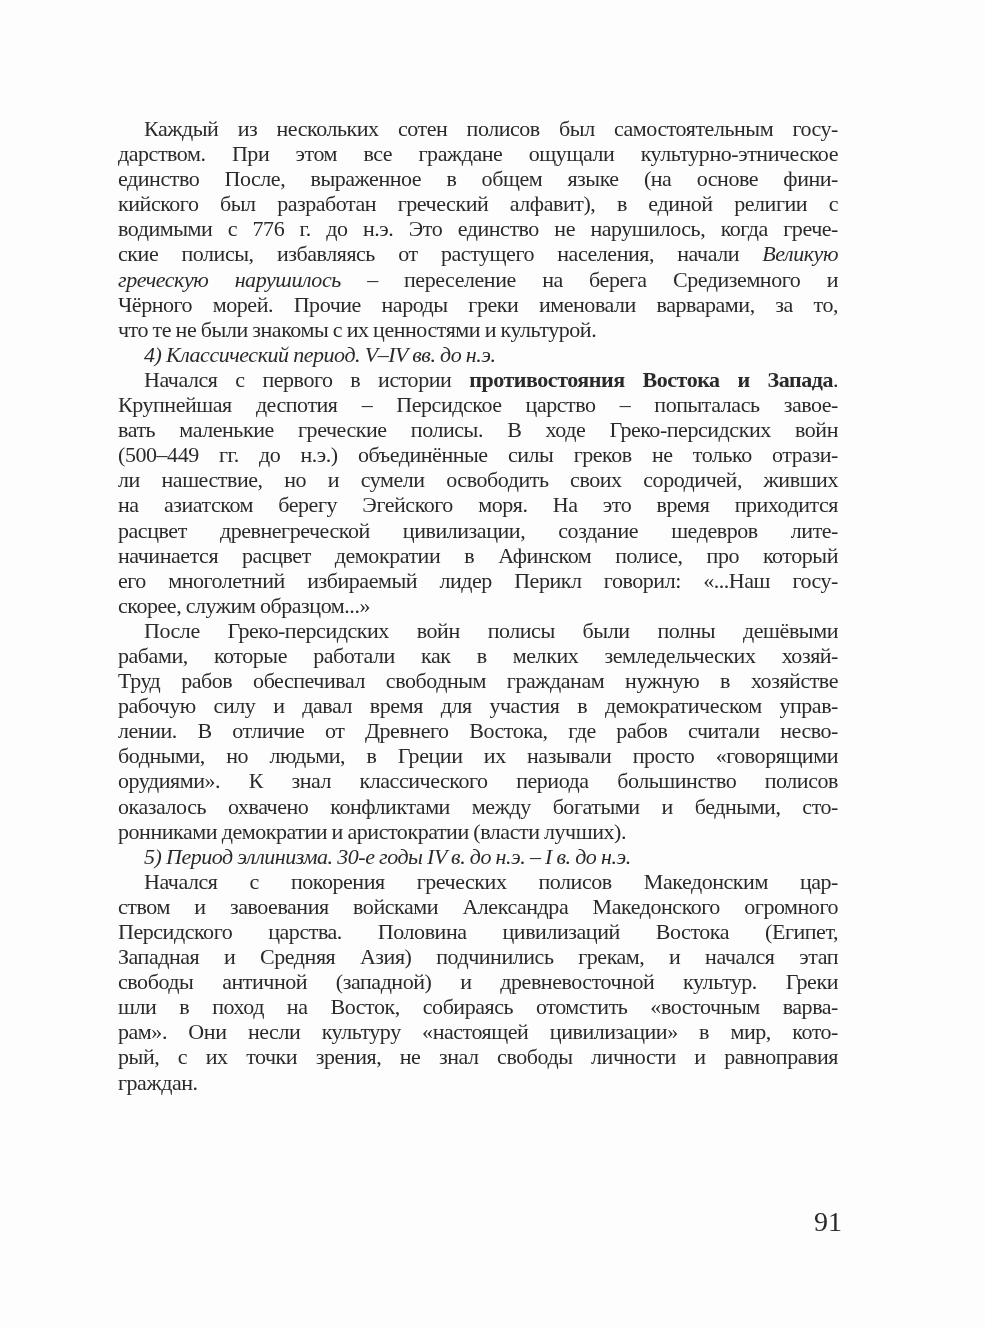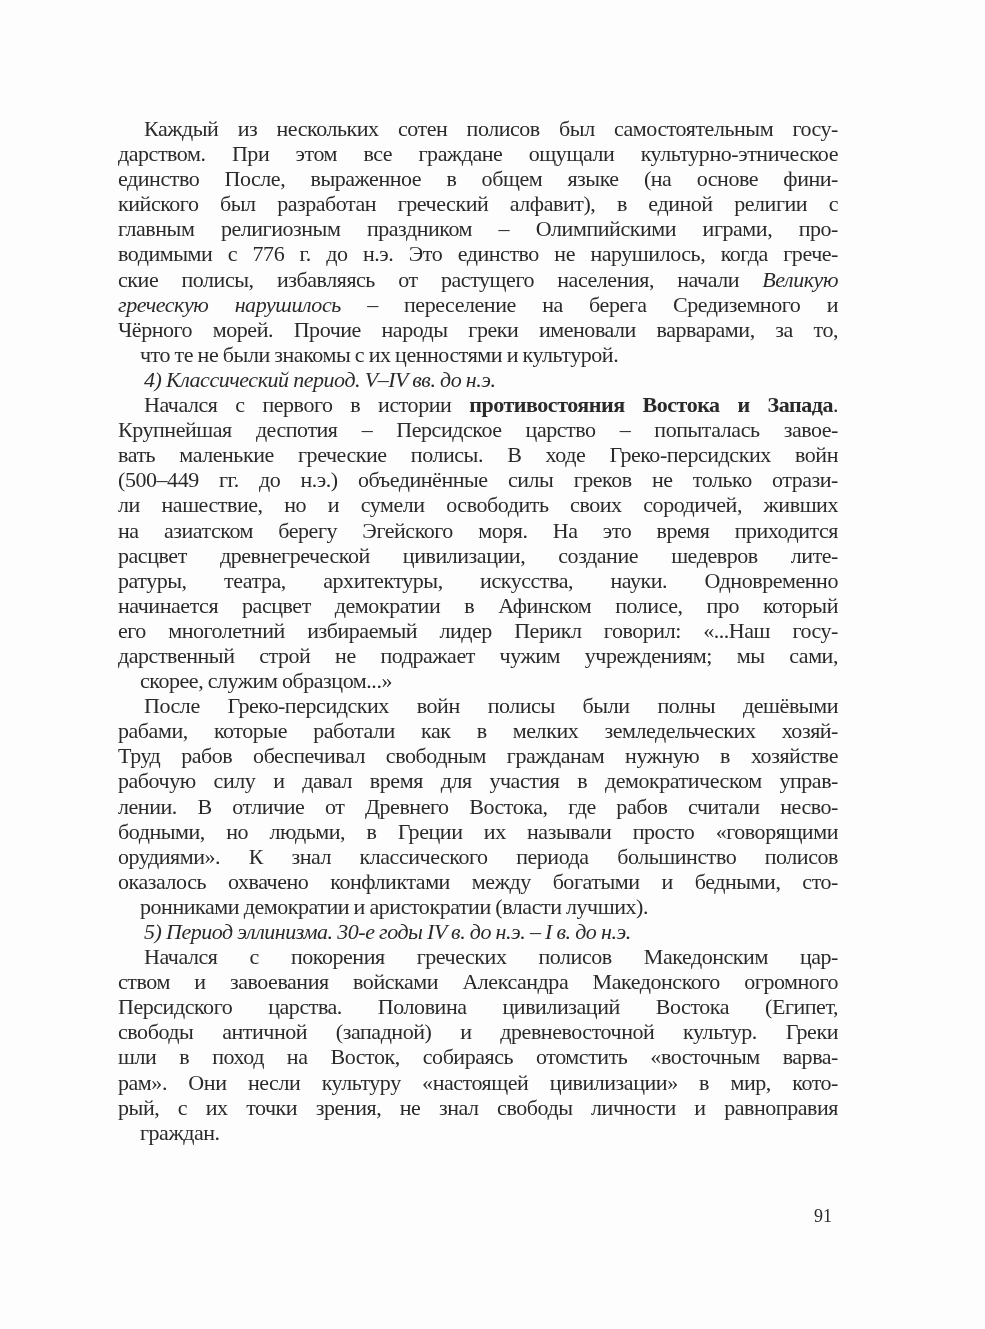--- a/index.html
+++ b/index.html
@@ -39,78 +39,75 @@
     letter-spacing: -0.45px;
     word-spacing: -0.5px;
     font-family: "Liberation Serif", serif;
     font-size: 22px;
   }
   .line.indent {
     padding-left: 26px;
   }
   .line.last {
     text-align-last: left;
-    margin-left: 22px;
   }
   .line.heading {
     font-style: italic;
     text-align-last: left;
   }
   .it { font-style: italic; }
   .b  { font-weight: bold; }
   .page-number {
     position: absolute;
     left: 814px;
     top: 1206px;
     font-family: "Liberation Serif", serif;
-    font-size: 18px;
+    font-size: 28px;
     color: #2a2a2a;
   }
 </style>
 </head>
 <body>
 
 <div class="page">
   <div class="text-block" id="text-block">
       <div class="line indent"><span>Каждый из нескольких сотен полисов был самостоятельным госу-</span></div>
       <div class="line"><span>дарством. При этом все граждане ощущали культурно-этническое</span></div>
       <div class="line"><span>единство После, выраженное в общем языке (на основе фини-</span></div>
       <div class="line"><span>кийского был разработан греческий алфавит), в единой религии с</span></div>
-      <div class="line"><span>главным религиозным праздником – Олимпийскими играми, про-</span></div>
       <div class="line"><span>водимыми с 776 г. до н.э. Это единство не нарушилось, когда грече-</span></div>
       <div class="line"><span>ские полисы, избавляясь от растущего населения, начали </span><span class="it">Великую</span></div>
       <div class="line"><span class="it">греческую нарушилось</span><span> – переселение на берега Средиземного и</span></div>
       <div class="line"><span>Чёрного морей. Прочие народы греки именовали варварами, за то,</span></div>
       <div class="line last"><span>что те не были знакомы с их ценностями и культурой.</span></div>
       <div class="line indent heading"><span>4) Классический период. V–IV вв. до н.э.</span></div>
       <div class="line indent"><span>Начался с первого в истории </span><span class="b">противостояния Востока и Запада</span><span>.</span></div>
       <div class="line"><span>Крупнейшая деспотия – Персидское царство – попыталась завое-</span></div>
       <div class="line"><span>вать маленькие греческие полисы. В ходе Греко-персидских войн</span></div>
       <div class="line"><span>(500–449 гг. до н.э.) объединённые силы греков не только отрази-</span></div>
       <div class="line"><span>ли нашествие, но и сумели освободить своих сородичей, живших</span></div>
       <div class="line"><span>на азиатском берегу Эгейского моря. На это время приходится</span></div>
       <div class="line"><span>расцвет древнегреческой цивилизации, создание шедевров лите-</span></div>
-      <div class="line"><span>ратуры, театра, архитектуры, искусства, науки. Одновременно</span></div>
       <div class="line"><span>начинается расцвет демократии в Афинском полисе, про который</span></div>
       <div class="line"><span>его многолетний избираемый лидер Перикл говорил: «...Наш госу-</span></div>
-      <div class="line"><span>дарственный строй не подражает чужим учреждениям; мы сами,</span></div>
       <div class="line last"><span>скорее, служим образцом...»</span></div>
       <div class="line indent"><span>После Греко-персидских войн полисы были полны дешёвыми</span></div>
       <div class="line"><span>рабами, которые работали как в мелких земледельческих хозяй-</span></div>
       <div class="line"><span>Труд рабов обеспечивал свободным гражданам нужную в хозяйстве</span></div>
       <div class="line"><span>рабочую силу и давал время для участия в демократическом управ-</span></div>
       <div class="line"><span>лении. В отличие от Древнего Востока, где рабов считали несво-</span></div>
       <div class="line"><span>бодными, но людьми, в Греции их называли просто «говорящими</span></div>
       <div class="line"><span>орудиями». К знал классического периода большинство полисов</span></div>
       <div class="line"><span>оказалось охвачено конфликтами между богатыми и бедными, сто-</span></div>
       <div class="line last"><span>ронниками демократии и аристократии (власти лучших).</span></div>
       <div class="line indent heading"><span>5) Период эллинизма. 30-е годы IV в. до н.э. – I в. до н.э.</span></div>
       <div class="line indent"><span>Начался с покорения греческих полисов Македонским цар-</span></div>
       <div class="line"><span>ством и завоевания войсками Александра Македонского огромного</span></div>
       <div class="line"><span>Персидского царства. Половина цивилизаций Востока (Египет,</span></div>
+      <div class="line"><span>Западная и Средняя Азия) подчинились грекам, и начался этап</span></div>
       <div class="line"><span>свободы античной (западной) и древневосточной культур. Греки</span></div>
       <div class="line"><span>шли в поход на Восток, собираясь отомстить «восточным варва-</span></div>
       <div class="line"><span>рам». Они несли культуру «настоящей цивилизации» в мир, кото-</span></div>
       <div class="line"><span>рый, с их точки зрения, не знал свободы личности и равноправия</span></div>
       <div class="line last"><span>граждан.</span></div>
     </div>
   <div class="page-number">91</div>
 </div>
 
 </body></html>

